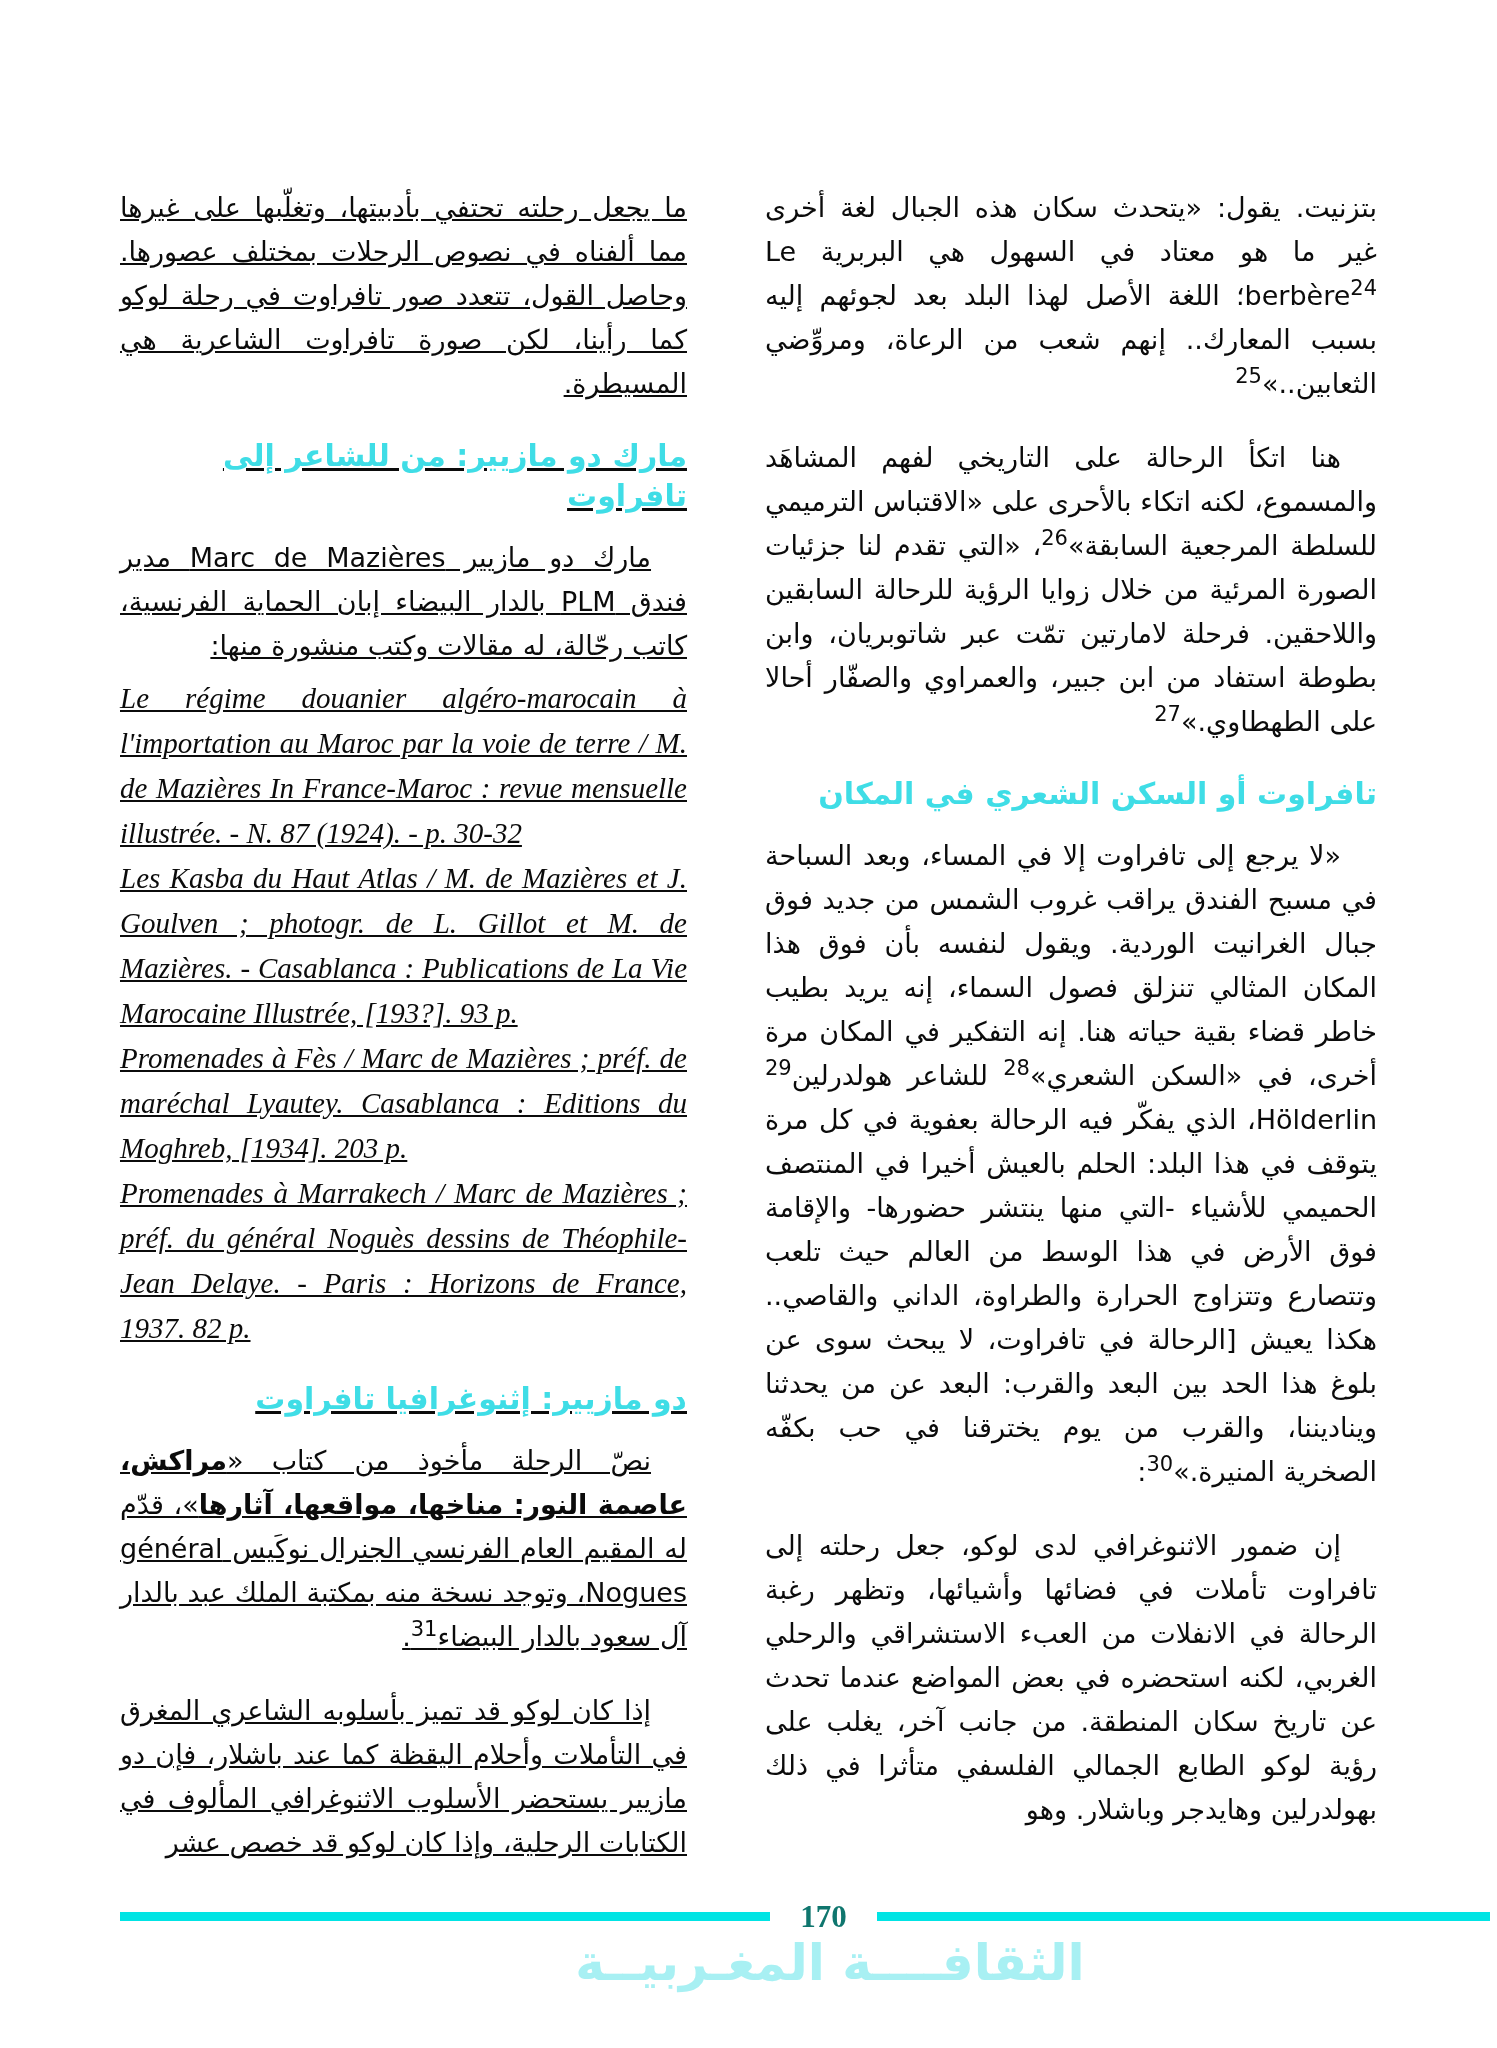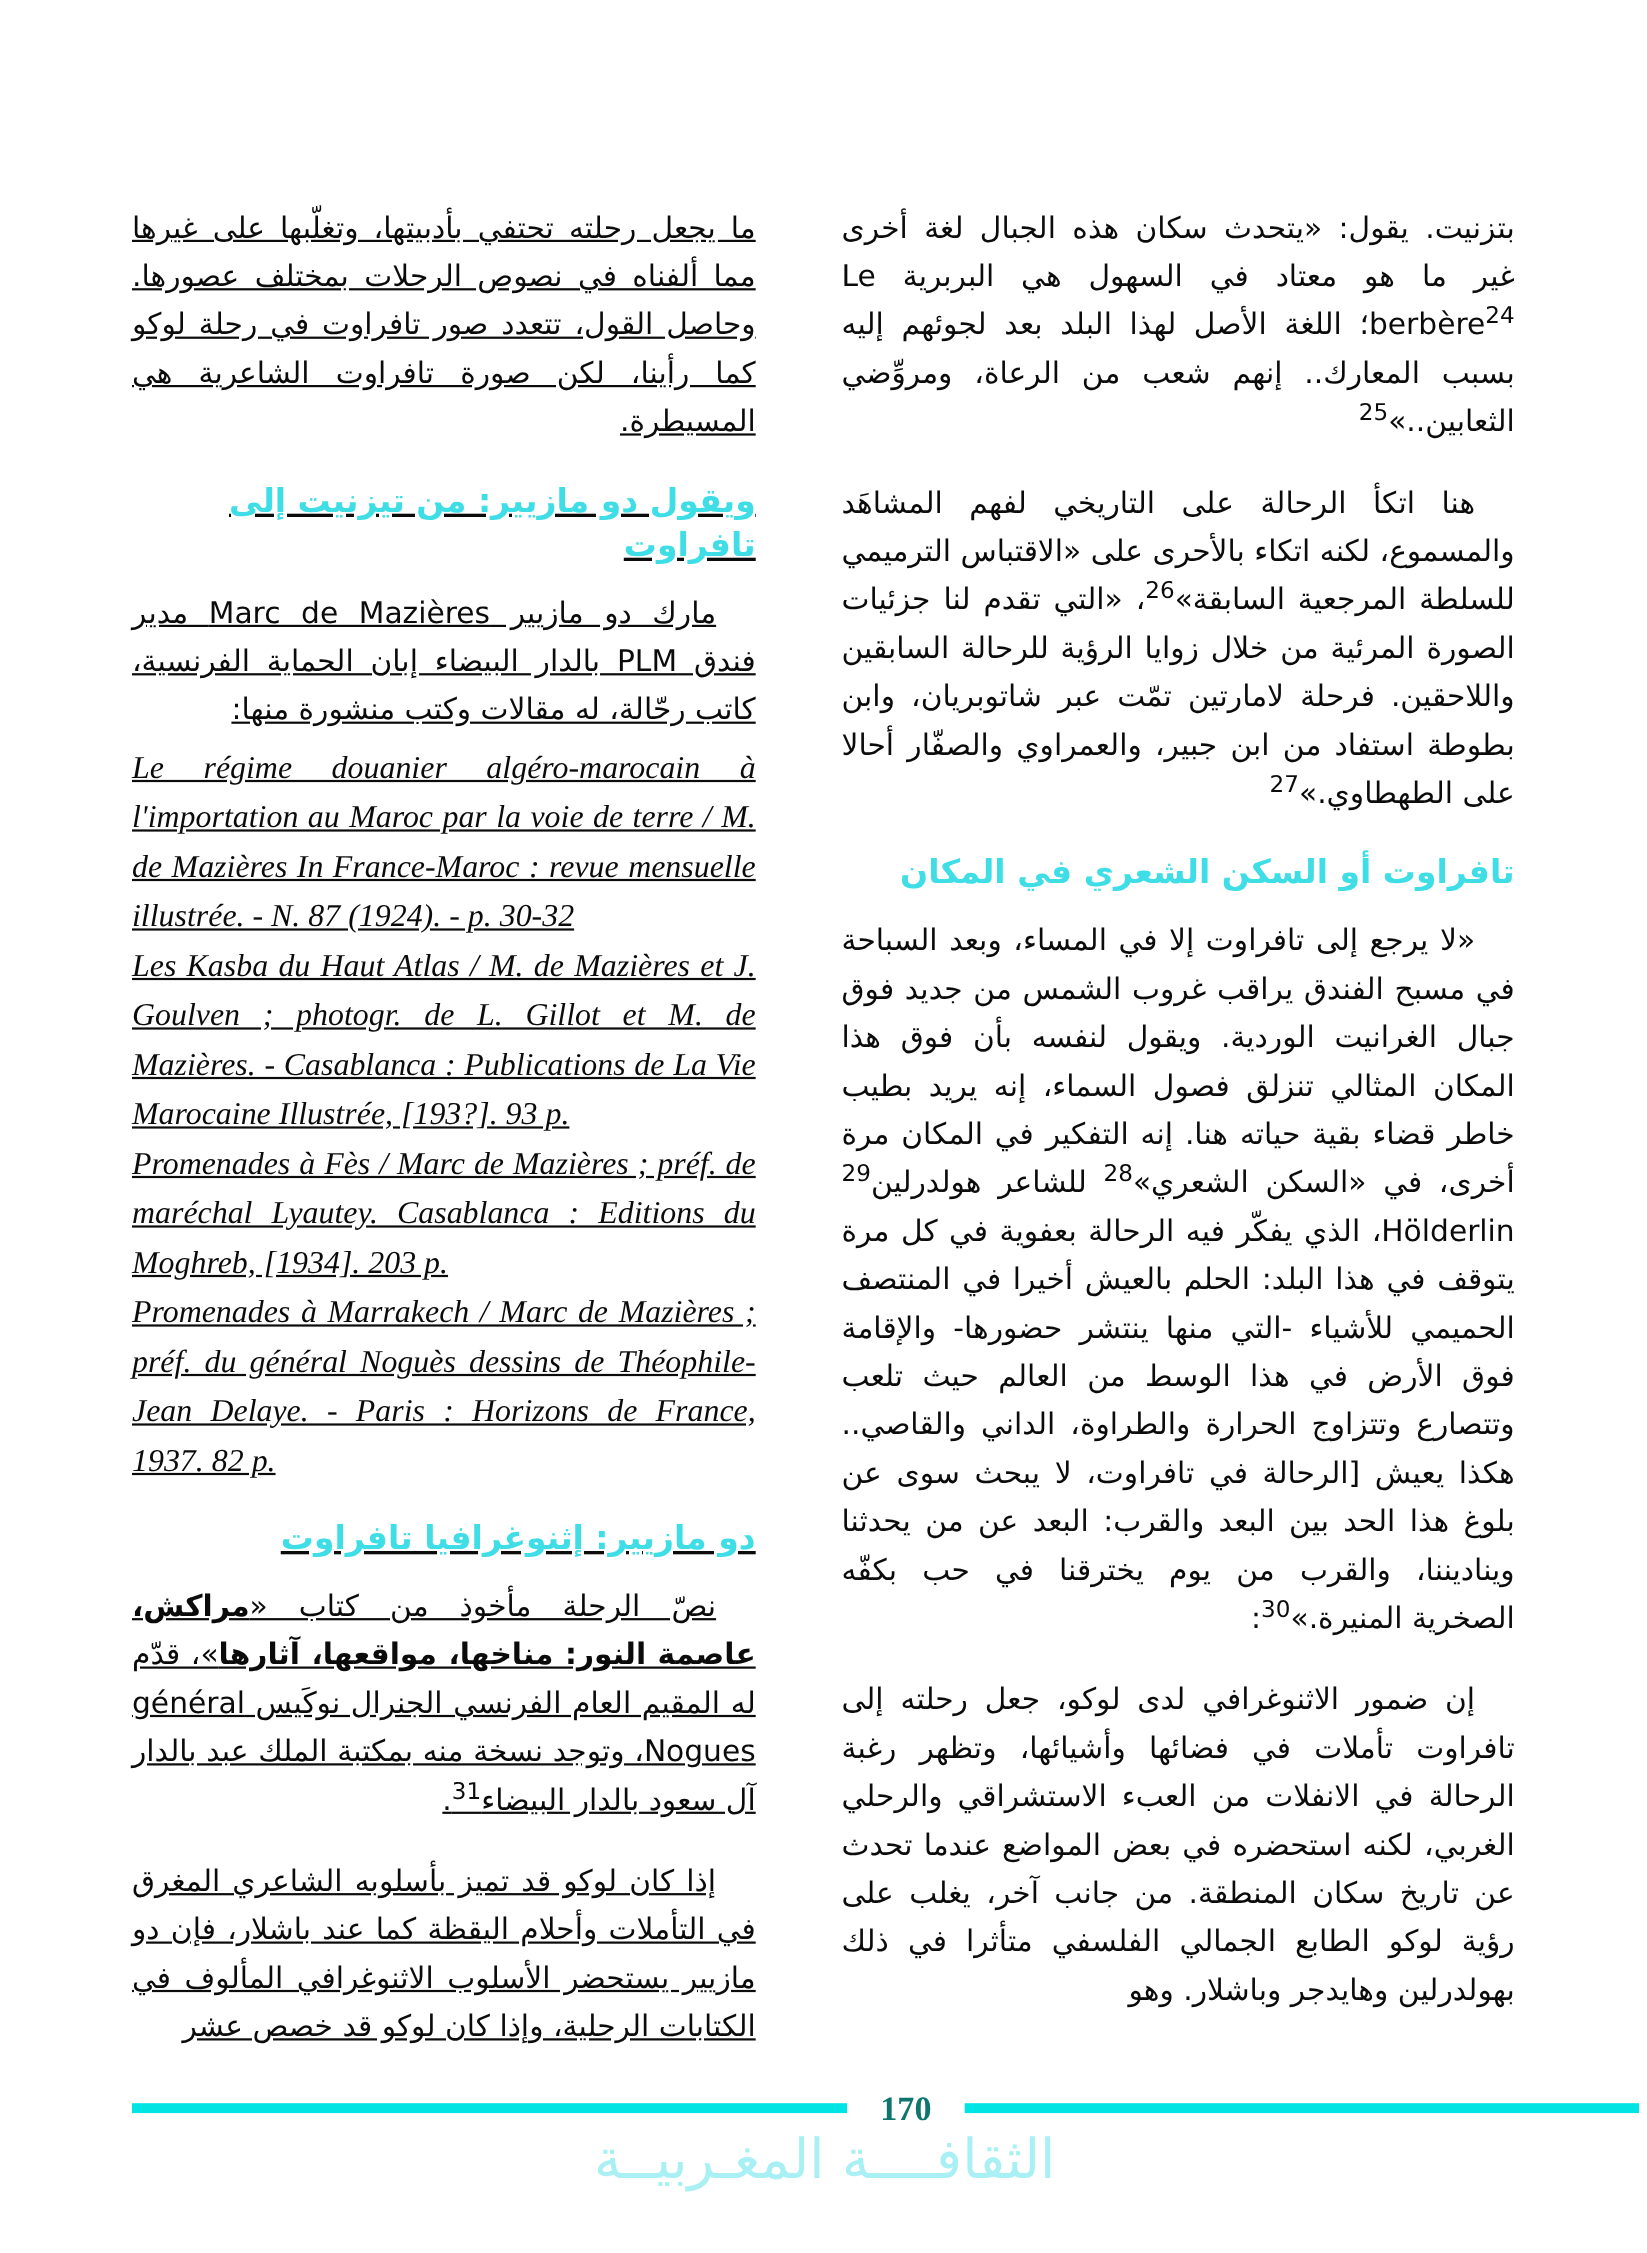--- a/index.html
+++ b/index.html
@@ -43,44 +43,44 @@
   .rule{height:9px;background:var(--c-rule);}
   .rule-left{width:650px;}
   .rule-right{flex:1;}
   .page-num{
     width:107px;text-align:center;color:#0f766e;
     font-family:"Liberation Serif","DejaVu Serif",serif;
     font-weight:bold;font-size:31px;line-height:31px;
   }
   .journal{
     position:absolute;top:1930px;left:540px;width:580px;
-    direction:rtl;text-align:left;
+    direction:rtl;text-align:center;
     color:var(--c-footer);
-    font-size:50px;line-height:66px;font-weight:normal;
+    font-size:50px;line-height:66px;font-weight:bold;
     font-family:"DejaVu Sans","Liberation Sans",sans-serif;
   }
 </style>
 </head>
 <body>
 
 <div class="page">
 
   <div class="cols">
 
     <section class="col col-right">
       <p class="ar cont"><span>بتزنيت. يقول: «يتحدث سكان هذه الجبال لغة أخرى غير ما هو معتاد في السهول هي البربرية Le berbère</span><sup>24</sup><span>؛ اللغة الأصل لهذا البلد بعد لجوئهم إليه بسبب المعارك.. إنهم شعب من الرعاة، ومروِّضي الثعابين..»</span><sup>25</sup></p>
       <p class="ar"><span>هنا اتكأ الرحالة على التاريخي لفهم المشاهَد والمسموع، لكنه اتكاء بالأحرى على «الاقتباس الترميمي للسلطة المرجعية السابقة»</span><sup>26</sup><span>، «التي تقدم لنا جزئيات الصورة المرئية من خلال زوايا الرؤية للرحالة السابقين واللاحقين. فرحلة لامارتين تمّت عبر شاتوبريان، وابن بطوطة استفاد من ابن جبير، والعمراوي والصفّار أحالا على الطهطاوي.»</span><sup>27</sup></p>
       <h2 class="heading">تافراوت أو السكن الشعري في المكان</h2>
       <p class="ar"><span>«لا يرجع إلى تافراوت إلا في المساء، وبعد السباحة في مسبح الفندق يراقب غروب الشمس من جديد فوق جبال الغرانيت الوردية. ويقول لنفسه بأن فوق هذا المكان المثالي تنزلق فصول السماء، إنه يريد بطيب خاطر قضاء بقية حياته هنا. إنه التفكير في المكان مرة أخرى، في «السكن الشعري»</span><sup>28</sup><span> للشاعر هولدرلين</span><sup>29</sup><span> Hölderlin، الذي يفكّر فيه الرحالة بعفوية في كل مرة يتوقف في هذا البلد: الحلم بالعيش أخيرا في المنتصف الحميمي للأشياء -التي منها ينتشر حضورها- والإقامة فوق الأرض في هذا الوسط من العالم حيث تلعب وتتصارع وتتزاوج الحرارة والطراوة، الداني والقاصي.. هكذا يعيش [الرحالة في تافراوت، لا يبحث سوى عن بلوغ هذا الحد بين البعد والقرب: البعد عن من يحدثنا ويناديننا، والقرب من يوم يخترقنا في حب بكفّه الصخرية المنيرة.»</span><sup>30</sup><span>:</span></p>
       <p class="ar"><span>إن ضمور الاثنوغرافي لدى لوكو، جعل رحلته إلى تافراوت تأملات في فضائها وأشيائها، وتظهر رغبة الرحالة في الانفلات من العبء الاستشراقي والرحلي الغربي، لكنه استحضره في بعض المواضع عندما تحدث عن تاريخ سكان المنطقة. من جانب آخر، يغلب على رؤية لوكو الطابع الجمالي الفلسفي متأثرا في ذلك بهولدرلين وهايدجر وباشلار. وهو</span></p>
     </section>
 
     <section class="col col-left">
       <p class="ar cont"><span>ما يجعل رحلته تحتفي بأدبيتها، وتغلّبها على غيرها مما ألفناه في نصوص الرحلات بمختلف عصورها. وحاصل القول، تتعدد صور تافراوت في رحلة لوكو كما رأينا، لكن صورة تافراوت الشاعرية هي المسيطرة.</span></p>
-      <h2 class="heading">ويقول دو مازيير: من تيزنيت إلى تافراوت</h2>
+      <h2 class="heading">مارك دو مازيير: من للشاعر إلى تافراوت</h2>
       <p class="ar" style="margin-bottom:8px"><span>مارك دو مازيير Marc de Mazières مدير فندق PLM بالدار البيضاء إبان الحماية الفرنسية، كاتب رحّالة، له مقالات وكتب منشورة منها:</span></p>
       <div class="bib">
           <p class="bib-item">Le régime douanier algéro-marocain à l'importation au Maroc par la voie de terre / M. de Mazières In France-Maroc : revue mensuelle illustrée. - N. 87 (1924). - p. 30-32</p>
           <p class="bib-item">Les Kasba du Haut Atlas / M. de Mazières et J. Goulven ; photogr. de L. Gillot et M. de Mazières. - Casablanca : Publications de La Vie Marocaine Illustrée, [193?]. 93 p.</p>
           <p class="bib-item">Promenades à Fès / Marc de Mazières ; préf. de maréchal Lyautey. Casablanca : Editions du Moghreb, [1934]. 203 p.</p>
           <p class="bib-item">Promenades à Marrakech / Marc de Mazières ; préf. du général Noguès dessins de Théophile-Jean Delaye. - Paris : Horizons de France, 1937. 82 p.</p>
         </div>
       <h2 class="heading">دو مازيير: إثنوغرافيا تافراوت</h2>
       <p class="ar"><span>نصّ الرحلة مأخوذ من كتاب «</span><span class="b">مراكش، عاصمة النور: مناخها، مواقعها، آثارها</span><span>»، قدّم له المقيم العام الفرنسي الجنرال نوكَيس général Nogues، وتوجد نسخة منه بمكتبة الملك عبد بالدار آل سعود بالدار البيضاء</span><sup>31</sup><span>.</span></p>
       <p class="ar"><span>إذا كان لوكو قد تميز بأسلوبه الشاعري المغرق في التأملات وأحلام اليقظة كما عند باشلار، فإن دو مازيير يستحضر الأسلوب الاثنوغرافي المألوف في الكتابات الرحلية، وإذا كان لوكو قد خصص عشر</span></p>

